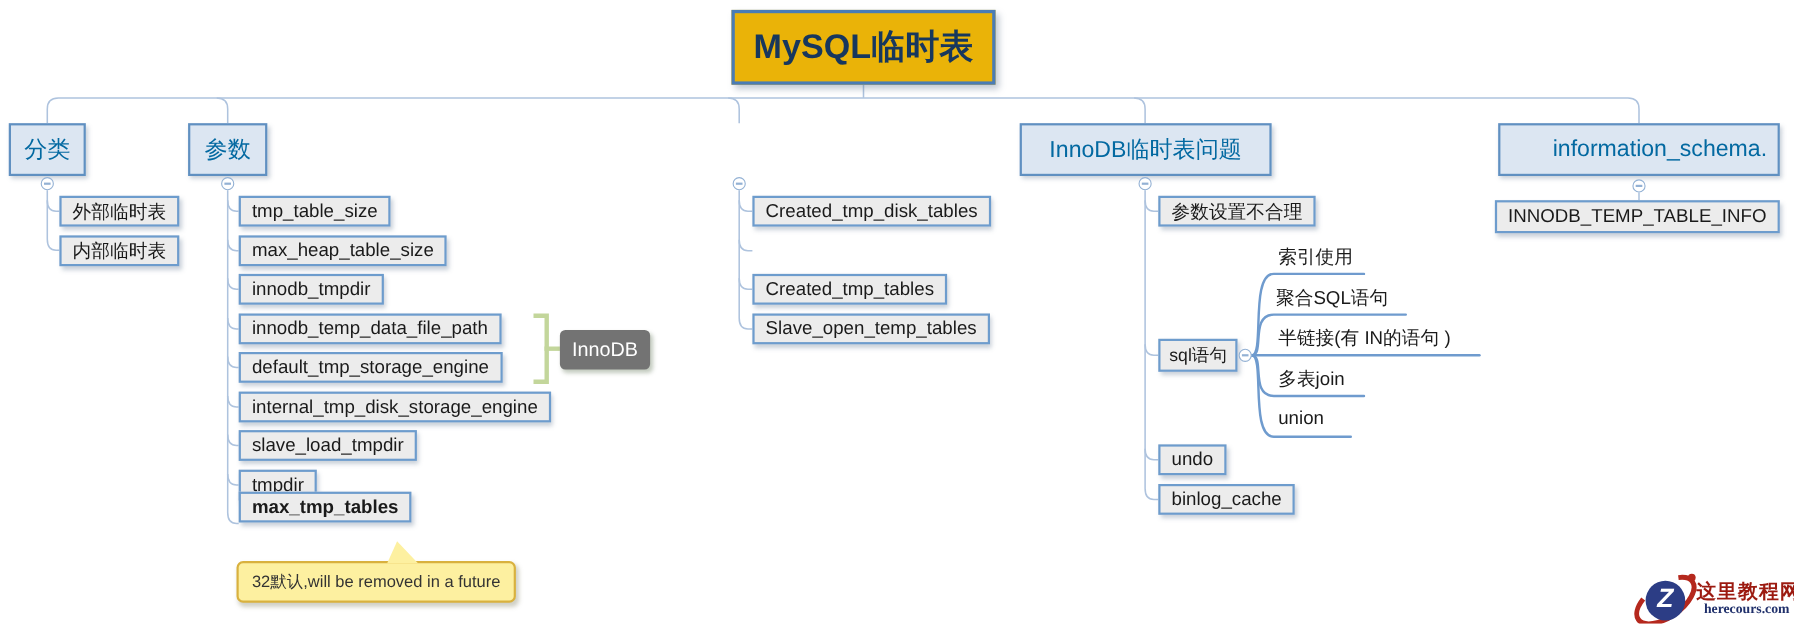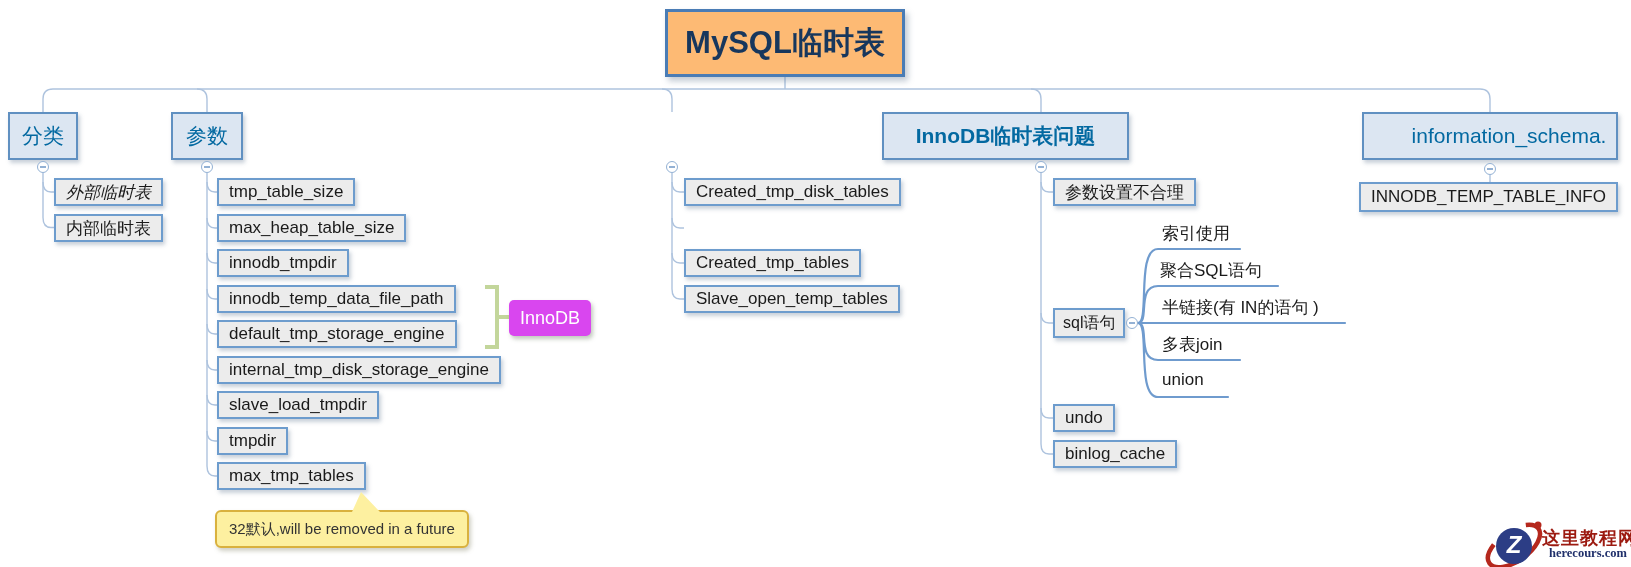--- a/index.html
+++ b/index.html
@@ -12,21 +12,21 @@
     position:absolute;box-sizing:border-box;display:flex;align-items:center;
     white-space:nowrap;background:#ececec;border:2px solid #6d9ccd;color:#1a1a1a;
     font-size:17px;padding:0 10px;height:28px;
     box-shadow:2px 3px 4px rgba(100,120,145,.35);
   }
   .topic{
     background:#dce6f2;border:2px solid #6090c1;color:#0369a1;font-size:21px;
     height:48px;top:112px;justify-content:center;
   }
   .root{
-    background:#fdba74;border:3px solid #4a7cb5;color:#17375d;font-weight:bold;
+    background:#eab308;border:3px solid #4a7cb5;color:#17375d;font-weight:bold;
     font-size:31px;justify-content:center;height:68px;
     box-shadow:3px 4px 6px rgba(100,120,145,.4);
   }
   .cicon{
     position:absolute;width:12px;height:12px;border-radius:50%;background:#fff;
     border:1px solid #93b1d4;box-sizing:border-box;z-index:3;
   }
   .cicon i{display:block;width:6px;height:2px;background:#93b1d4;margin:4px auto 0;}
   .ltopic{position:absolute;font-size:17px;color:#1a1a1a;white-space:nowrap;}
   .callout{
@@ -34,21 +34,21 @@
     background:#fdf0a0;border:2px solid #d9b13e;border-radius:6px;padding:0 12px;
     font-size:15px;color:#333333;box-shadow:2px 3px 4px rgba(120,120,90,.35);white-space:nowrap;
   }
   .callout-pointer{
     position:absolute;left:352px;top:492px;width:0;height:0;
     border-left:9px solid transparent;border-right:19px solid transparent;
     border-bottom:20px solid #fdf0a0;z-index:2;
   }
   .group-label{
     position:absolute;left:509px;top:300px;width:82px;height:36px;display:flex;
-    align-items:center;justify-content:center;background:#d946ef;color:#ffffff;
+    align-items:center;justify-content:center;background:#737373;color:#ffffff;
     font-size:18px;border-radius:5px;box-shadow:2px 3px 4px rgba(100,120,90,.4);
   }
   .wm-site{position:absolute;left:1542px;top:526px;font-size:18px;font-weight:bold;
     color:#9c1a10;letter-spacing:1px;white-space:nowrap;}
   .wm-url{position:absolute;left:1549px;top:546px;font-size:12.5px;font-weight:bold;
     color:#20306b;font-family:"Liberation Serif","DejaVu Serif",serif;white-space:nowrap;}
   .wm-z{position:absolute;left:1496px;top:531px;width:36px;text-align:center;
     font-size:24px;font-weight:bold;font-style:italic;color:#ffffff;z-index:2;}
 </style>
 </head>
@@ -107,21 +107,21 @@
   <div class="box root" style="left:665px;top:9px;width:240px;">
     <span>MySQL临时表</span>
   </div>
 
   <div class="box topic" style="left:8px;width:70px;">
     <span>分类</span>
   </div>
   <div class="box topic" style="left:171px;width:72px;">
     <span>参数</span>
   </div>
-  <div class="box topic" style="left:882px;width:247px;font-weight:bold;">
+  <div class="box topic" style="left:927px;width:229px;">
     <span>InnoDB临时表问题</span>
   </div>
   <div class="box topic" style="left:1362px;width:256px;padding-left:48px;">
     <span>information_schema.</span>
   </div>
 
   <div class="cicon" style="left:37px;top:161px;">
       <i></i>
     </div>
   <div class="cicon" style="left:201px;top:161px;">
@@ -130,21 +130,21 @@
   <div class="cicon" style="left:666px;top:161px;">
       <i></i>
     </div>
   <div class="cicon" style="left:1035px;top:161px;">
       <i></i>
     </div>
   <div class="cicon" style="left:1484px;top:163px;">
       <i></i>
     </div>
 
-  <div class="box" style="left:54px;top:178px;font-style:italic;">
+  <div class="box" style="left:54px;top:178px;">
     <span>外部临时表</span>
   </div>
   <div class="box" style="left:54px;top:214px;">
     <span>内部临时表</span>
   </div>
 
   <div class="box" style="left:217px;top:178px;">
     <span>tmp_table_size</span>
   </div>
   <div class="box" style="left:217px;top:214px;">
@@ -161,21 +161,21 @@
   </div>
   <div class="box" style="left:217px;top:356px;">
     <span>internal_tmp_disk_storage_engine</span>
   </div>
   <div class="box" style="left:217px;top:391px;">
     <span>slave_load_tmpdir</span>
   </div>
   <div class="box" style="left:217px;top:427px;">
     <span>tmpdir</span>
   </div>
-  <div class="box" style="left:217px;top:462px;">
+  <div class="box" style="left:217px;top:447px;font-weight:bold;">
     <span>max_tmp_tables</span>
   </div>
 
   <div class="group-label">
     <span>InnoDB</span>
   </div>
 
   <div class="callout">
     <span>32默认,will be removed in a future</span>
   </div>

